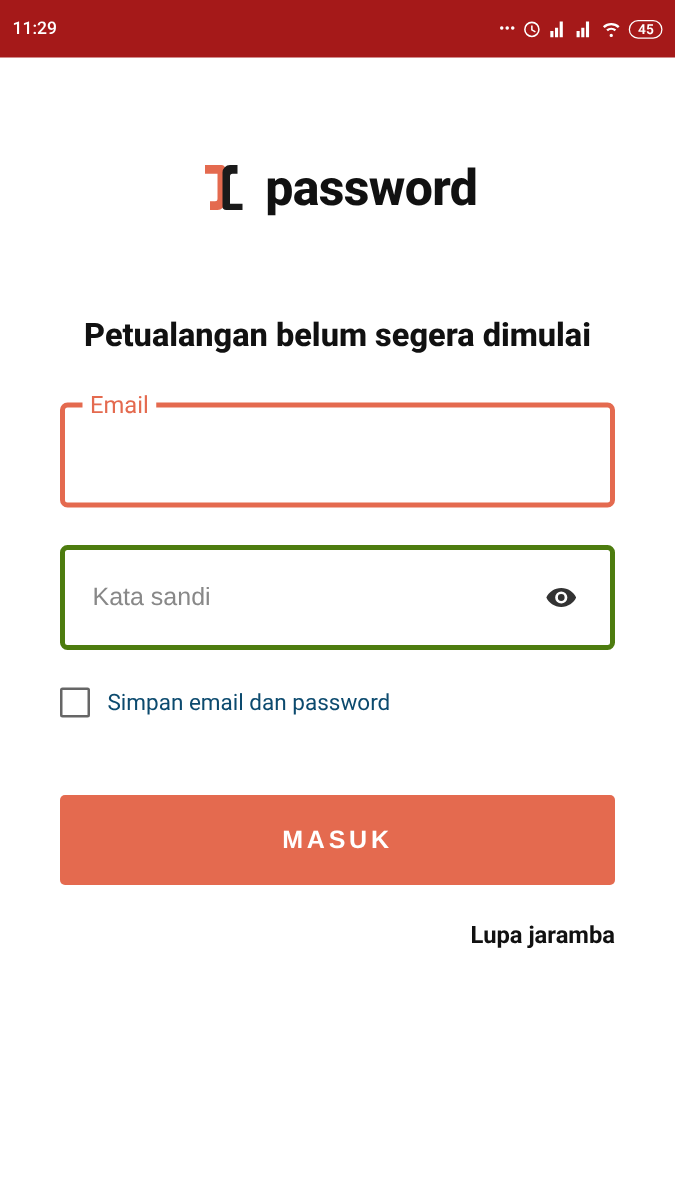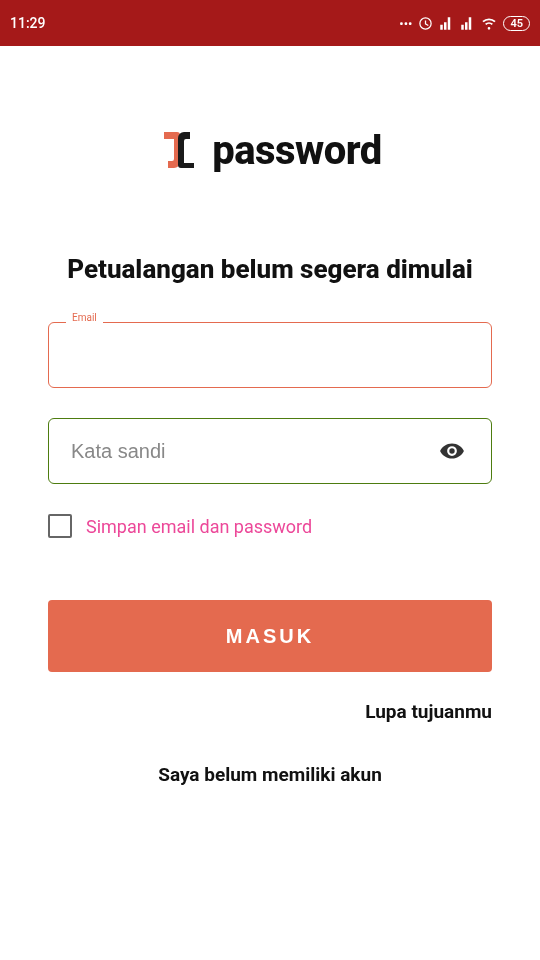--- a/index.html
+++ b/index.html
@@ -60,37 +60,37 @@
       color: #222;
       line-height: 1.5;
       padding: 0 10px;
     }
     .form { margin-top: 38px; text-align: left; }
     .field-wrap {
       position: relative;
       margin-bottom: 30px;
     }
     .field-outline {
-      border: 1px solid #4d7c0f;
+      border: 4px solid #4d7c0f;
       border-radius: 6px;
-      height: 66px;
+      height: 84px;
       display: flex;
       align-items: center;
       padding: 0 22px;
     }
     .field-outline.active {
       border-color: #e46a4f;
     }
     .field-label {
       position: absolute;
       top: -10px;
       left: 18px;
       background: #fff;
       padding: 0 6px;
-      font-size: 10px;
+      font-size: 19px;
       color: #e46a4f;
     }
     .field-input {
       border: none;
       outline: none;
       width: 100%;
       font-size: 20px;
       color: #333;
       background: transparent;
     }
@@ -112,21 +112,21 @@
     .checkbox {
       width: 24px;
       height: 24px;
       border: 2px solid #666;
       border-radius: 2px;
       background: #fff;
       cursor: pointer;
     }
     .checkbox-label {
       font-size: 18px;
-      color: #ec4899;
+      color: #0c4a6e;
     }
     .primary-btn {
       margin-top: 62px;
       width: 100%;
       height: 72px;
       background: #e46a4f;
       border: none;
       border-radius: 4px;
       color: #fff;
       font-size: 20px;
@@ -207,17 +207,16 @@
       </div>
     </div>
 
     <div class="checkbox-row">
       <div class="checkbox"></div>
       <span class="checkbox-label">Simpan email dan password</span>
     </div>
 
     <button class="primary-btn">MASUK</button>
 
-    <a class="forgot-link">Lupa tujuanmu</a>
-
-    <div class="no-account">Saya belum memiliki akun</div>
+    <a class="forgot-link">Lupa jaramba</a>
+
   </div>
 </div>
 
 </body></html>

